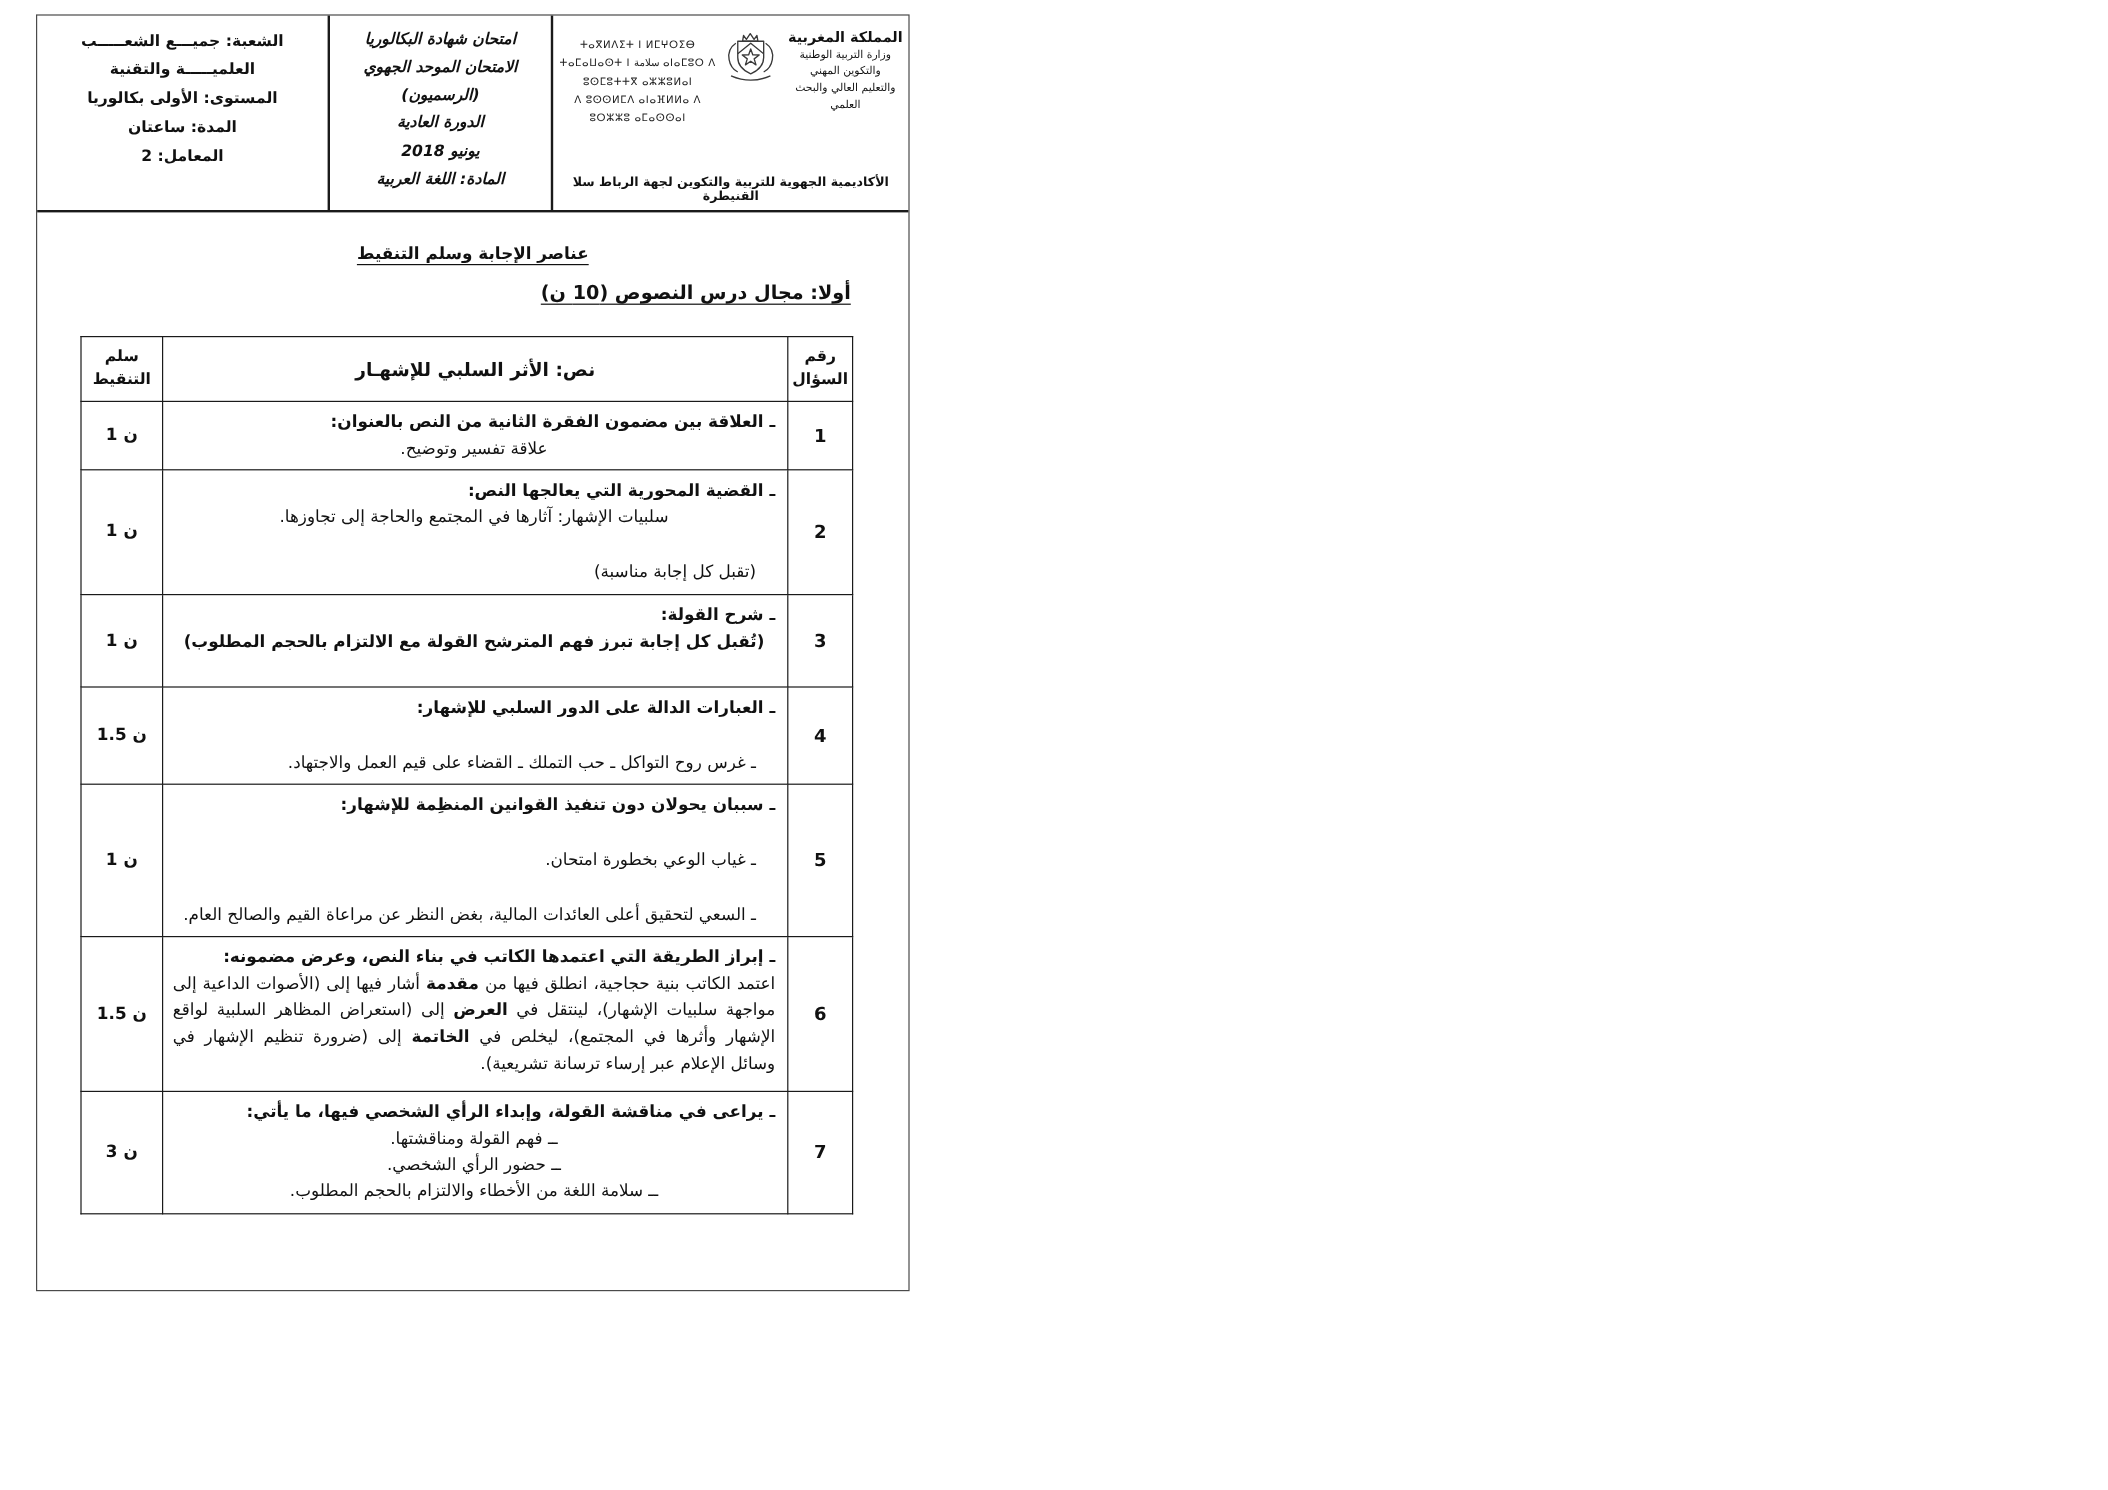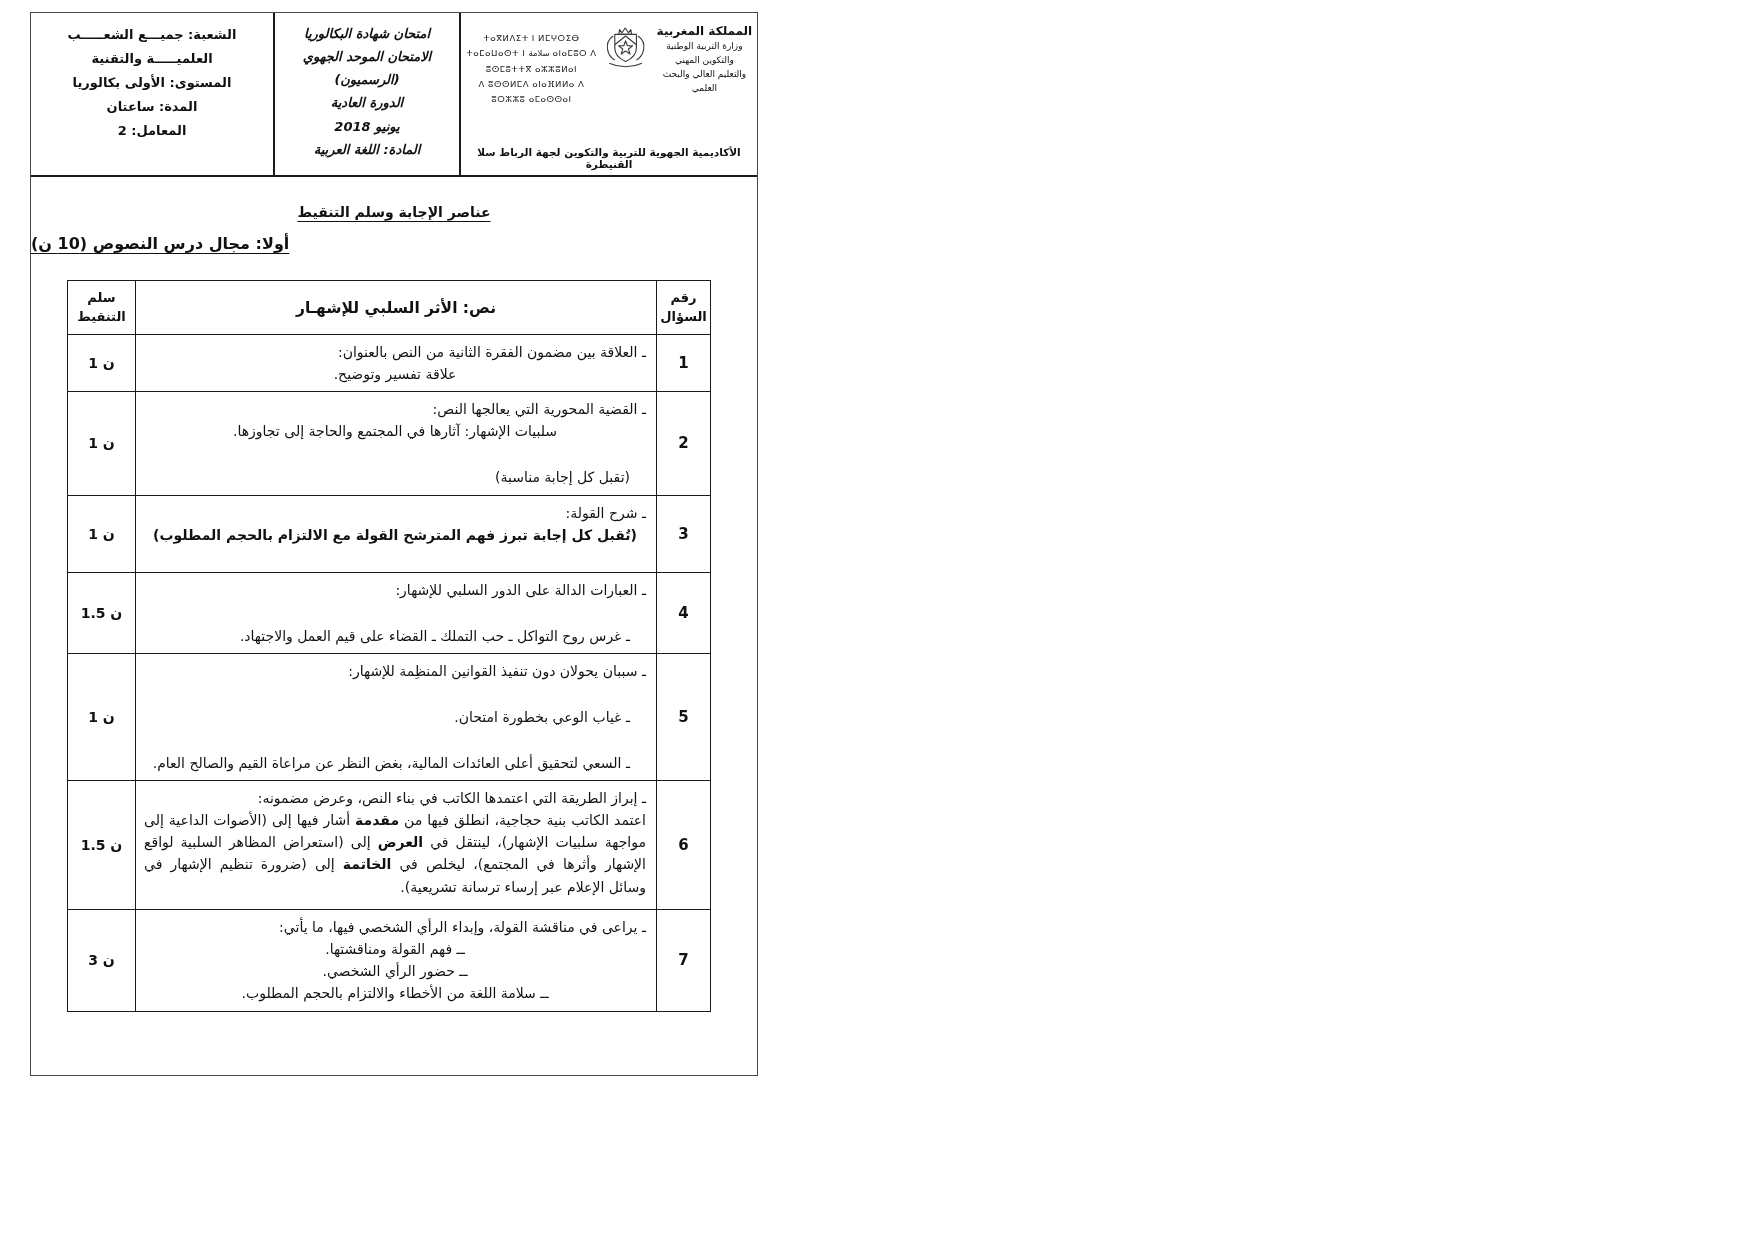--- a/index.html
+++ b/index.html
@@ -43,40 +43,40 @@
   .ministry-line { font-size:9px;  line-height:1.55; }
   .academy-line  { font-size:10.5px; font-weight:bold; text-align:center; margin-top:4px; }
 
   
   .main-title {
     margin-top:27px; text-align:center; direction:rtl;
     font-size:14px; font-weight:bold;
     text-decoration:underline; text-underline-offset:4px;
   }
   .section-title {
-    margin:14px 48px 0 0; text-align:left; direction:rtl;
+    margin:14px 48px 0 0; text-align:right; direction:rtl;
     font-size:16px; font-weight:bold;
     text-decoration:underline; text-underline-offset:4px;
   }
 
   
   table.answers {
     direction:rtl; border-collapse:collapse; table-layout:fixed;
     width:644px; margin:27px 48px 0 36px;
   }
   .answers th, .answers td { border:1px solid #1a1a1a; }
   thead .th-no, thead .th-score {
     font-weight:bold; font-size:13px; line-height:1.4;
     height:54px; vertical-align:middle; 
   }
   thead .th-text { font-weight:bold; font-size:15.5px; vertical-align:middle; text-align:center; }
   td.cell-no    { text-align:center; vertical-align:middle; font-weight:bold; font-size:15px; }
   td.cell-score { text-align:center; vertical-align:middle; font-weight:bold; font-size:14px; direction:ltr; }
   td.cell-answer { vertical-align:top; padding:6px 10px 6px 8px; font-size:14px; line-height:1.58; direction:rtl; }
-  .ans-title { font-weight:normal; text-align:right; }
+  .ans-title { font-weight:bold; text-align:right; }
   .ln-c { text-align:center; }
   .ln-r { text-align:right; padding-right:16px;margin-top:24px; }
   .ln-b { font-weight:bold; }
   .para { text-align:justify; }
   tr.h1 { height:53px; }
   tr.h2 { height:64px; }
   tr.h3 { height:77px; }
   tr.h4 { height:69px; }
   tr.h5 { height:87px; }
   tr.h6 { height:129px; }

